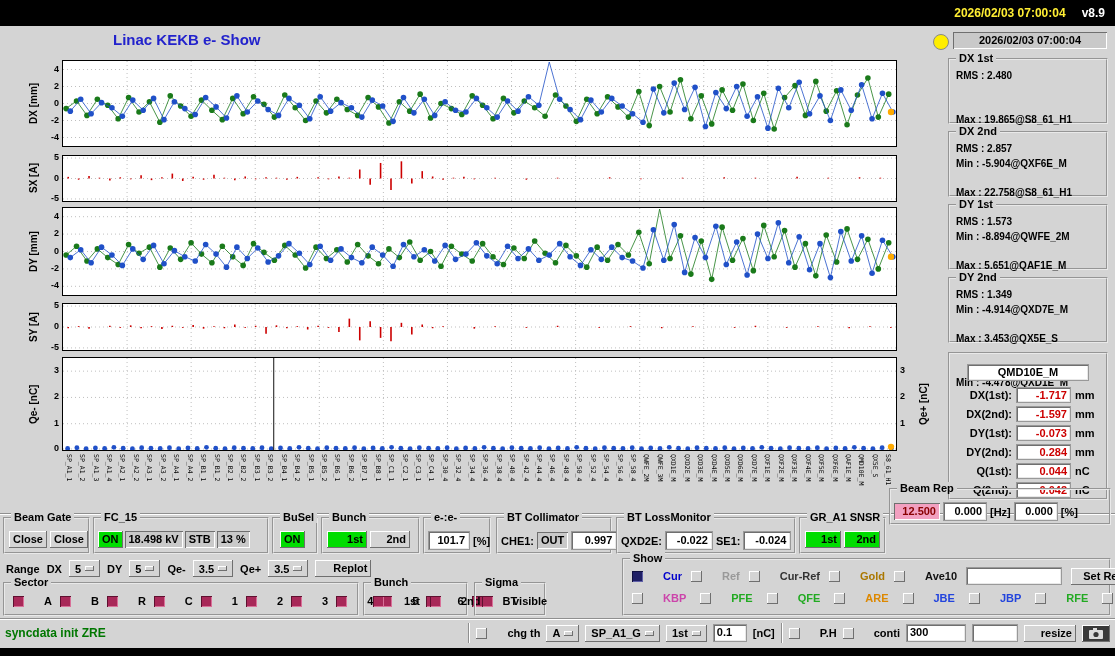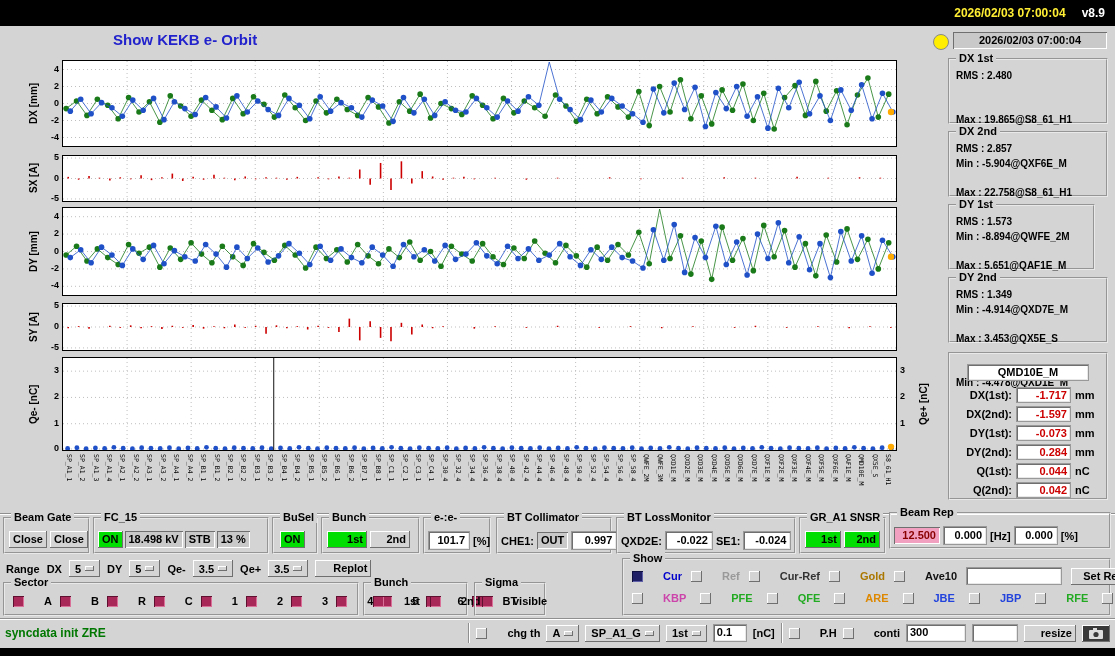--- a/index.html
+++ b/index.html
@@ -72,21 +72,21 @@
 </head>
 <body>
 
 <div id="app">
 
   <div class="topbar">
     <span class="ts">2026/02/03 07:00:04</span>
     <span class="ver">v8.9</span>
   </div>
 
-  <div class="app-title">Show KEKB e- Orbit</div>
+  <div class="app-title">Linac KEKB e- Show</div>
 
   <div class="plot" id="plot-dx" style="top: 60px; height: 85px;">
       <span class="ytick" style="top: 2.5px;">4</span>
       <span class="ytick" style="top: 19.5px;">2</span>
       <span class="ytick" style="top: 36.5px;">0</span>
       <span class="ytick" style="top: 53.5px;">-2</span>
       <span class="ytick" style="top: 70.5px;">-4</span>
       <svg width="833" height="85">
         <rect x="0" y="0" width="833" height="85" fill="#ffffff"></rect>
         <line x1="64.07692307692308" y1="0" x2="64.07692307692308" y2="85" stroke="#bfbfbf" stroke-dasharray="1,3"></line>
@@ -806,21 +806,21 @@
     <div class="statline">RMS :  2.480</div>
     <div class="statline">Max :  19.865@S8_61_H1</div>
     <div class="statline">Min :  -5.904@QXF6E_M</div>
   </div>
   <div class="group" style="left:948px;top:131px;width:160px;height:66px">
     <span class="legend">DX 2nd</span>
     <div class="statline">RMS :  2.857</div>
     <div class="statline">Max :  22.758@S8_61_H1</div>
     <div class="statline">Min :  -8.894@QWFE_2M</div>
   </div>
-  <div class="group" style="left:948px;top:204px;width:147px;height:66px">
+  <div class="group" style="left:948px;top:204px;width:160px;height:66px">
     <span class="legend">DY 1st</span>
     <div class="statline">RMS :  1.573</div>
     <div class="statline">Max :  5.651@QAF1E_M</div>
     <div class="statline">Min :  -4.914@QXD7E_M</div>
   </div>
   <div class="group" style="left:948px;top:277px;width:160px;height:66px">
     <span class="legend">DY 2nd</span>
     <div class="statline">RMS :  1.349</div>
     <div class="statline">Max :  3.453@QX5E_S</div>
     <div class="statline">Min :  -4.478@QXD1E_M</div>
@@ -923,21 +923,21 @@
   </div>
 
   <div class="group" style="left:799px;top:517px;width:87px;height:37px">
     <span class="legend">GR_A1 SNSR</span>
     <div class="rowflex" style="left:4px;top:12px;gap:3px">
       <span class="cell raised btn green" style="width:28px">1st</span>
       <span class="cell raised btn green" style="width:28px">2nd</span>
     </div>
   </div>
 
-  <div class="group" style="left:889px;top:512px;width:222px;height:37px">
+  <div class="group" style="left:889px;top:488px;width:222px;height:37px">
     <span class="legend">Beam Rep</span>
     <div class="rowflex" style="left:3px;top:12px;gap:3px">
       <span class="cell sunken pinkv" style="width:38px">12.500</span>
       <span class="cell well" style="width:34px">0.000</span>
       <span class="lbl">[Hz]</span>
       <span class="cell well" style="width:34px">0.000</span>
       <span class="lbl">[%]</span>
     </div>
   </div>
 

